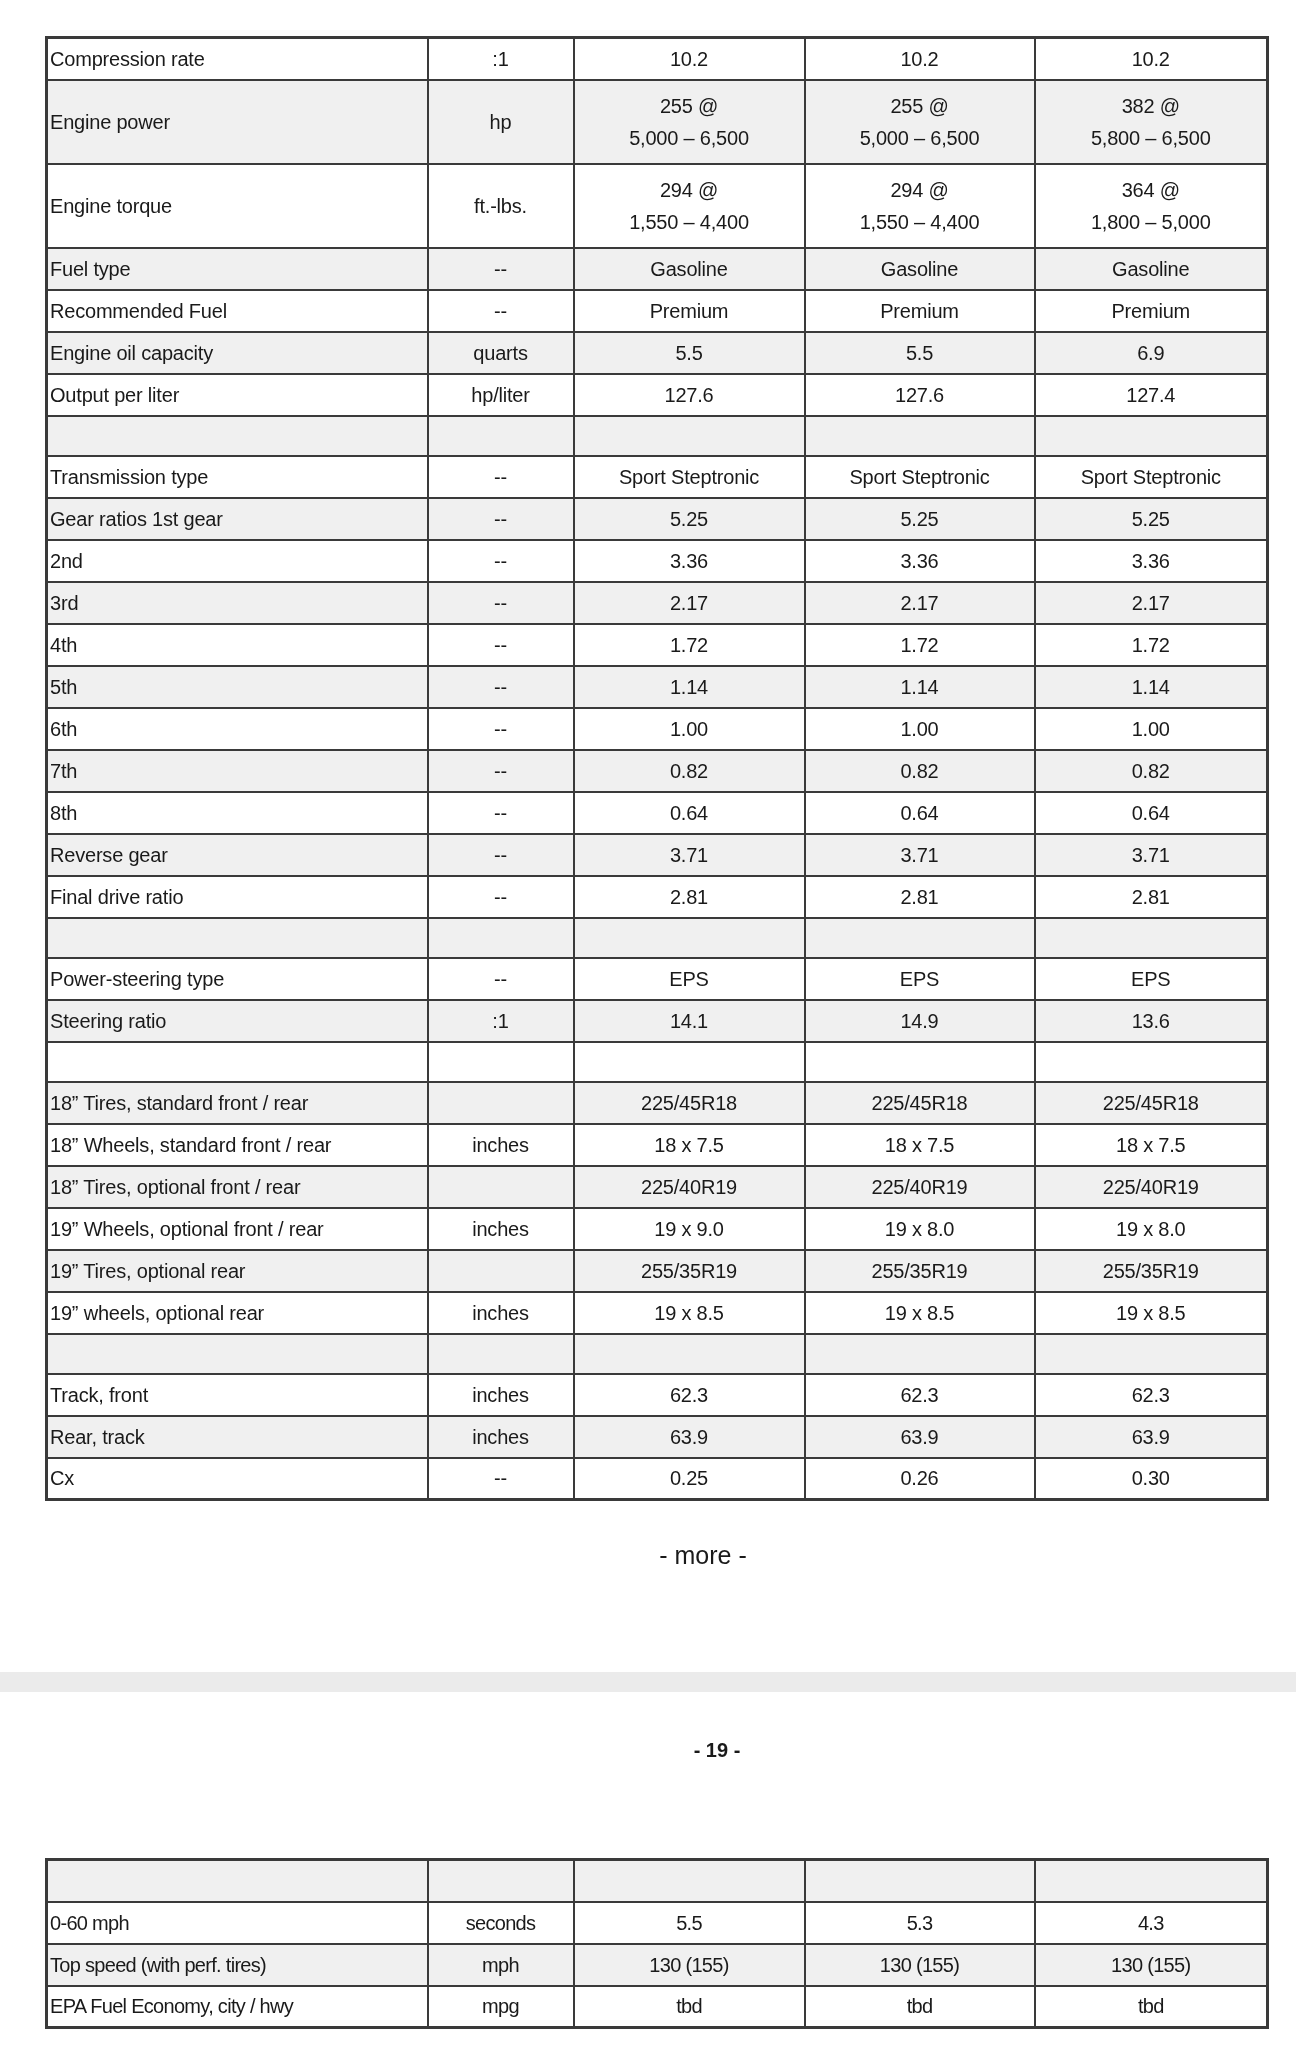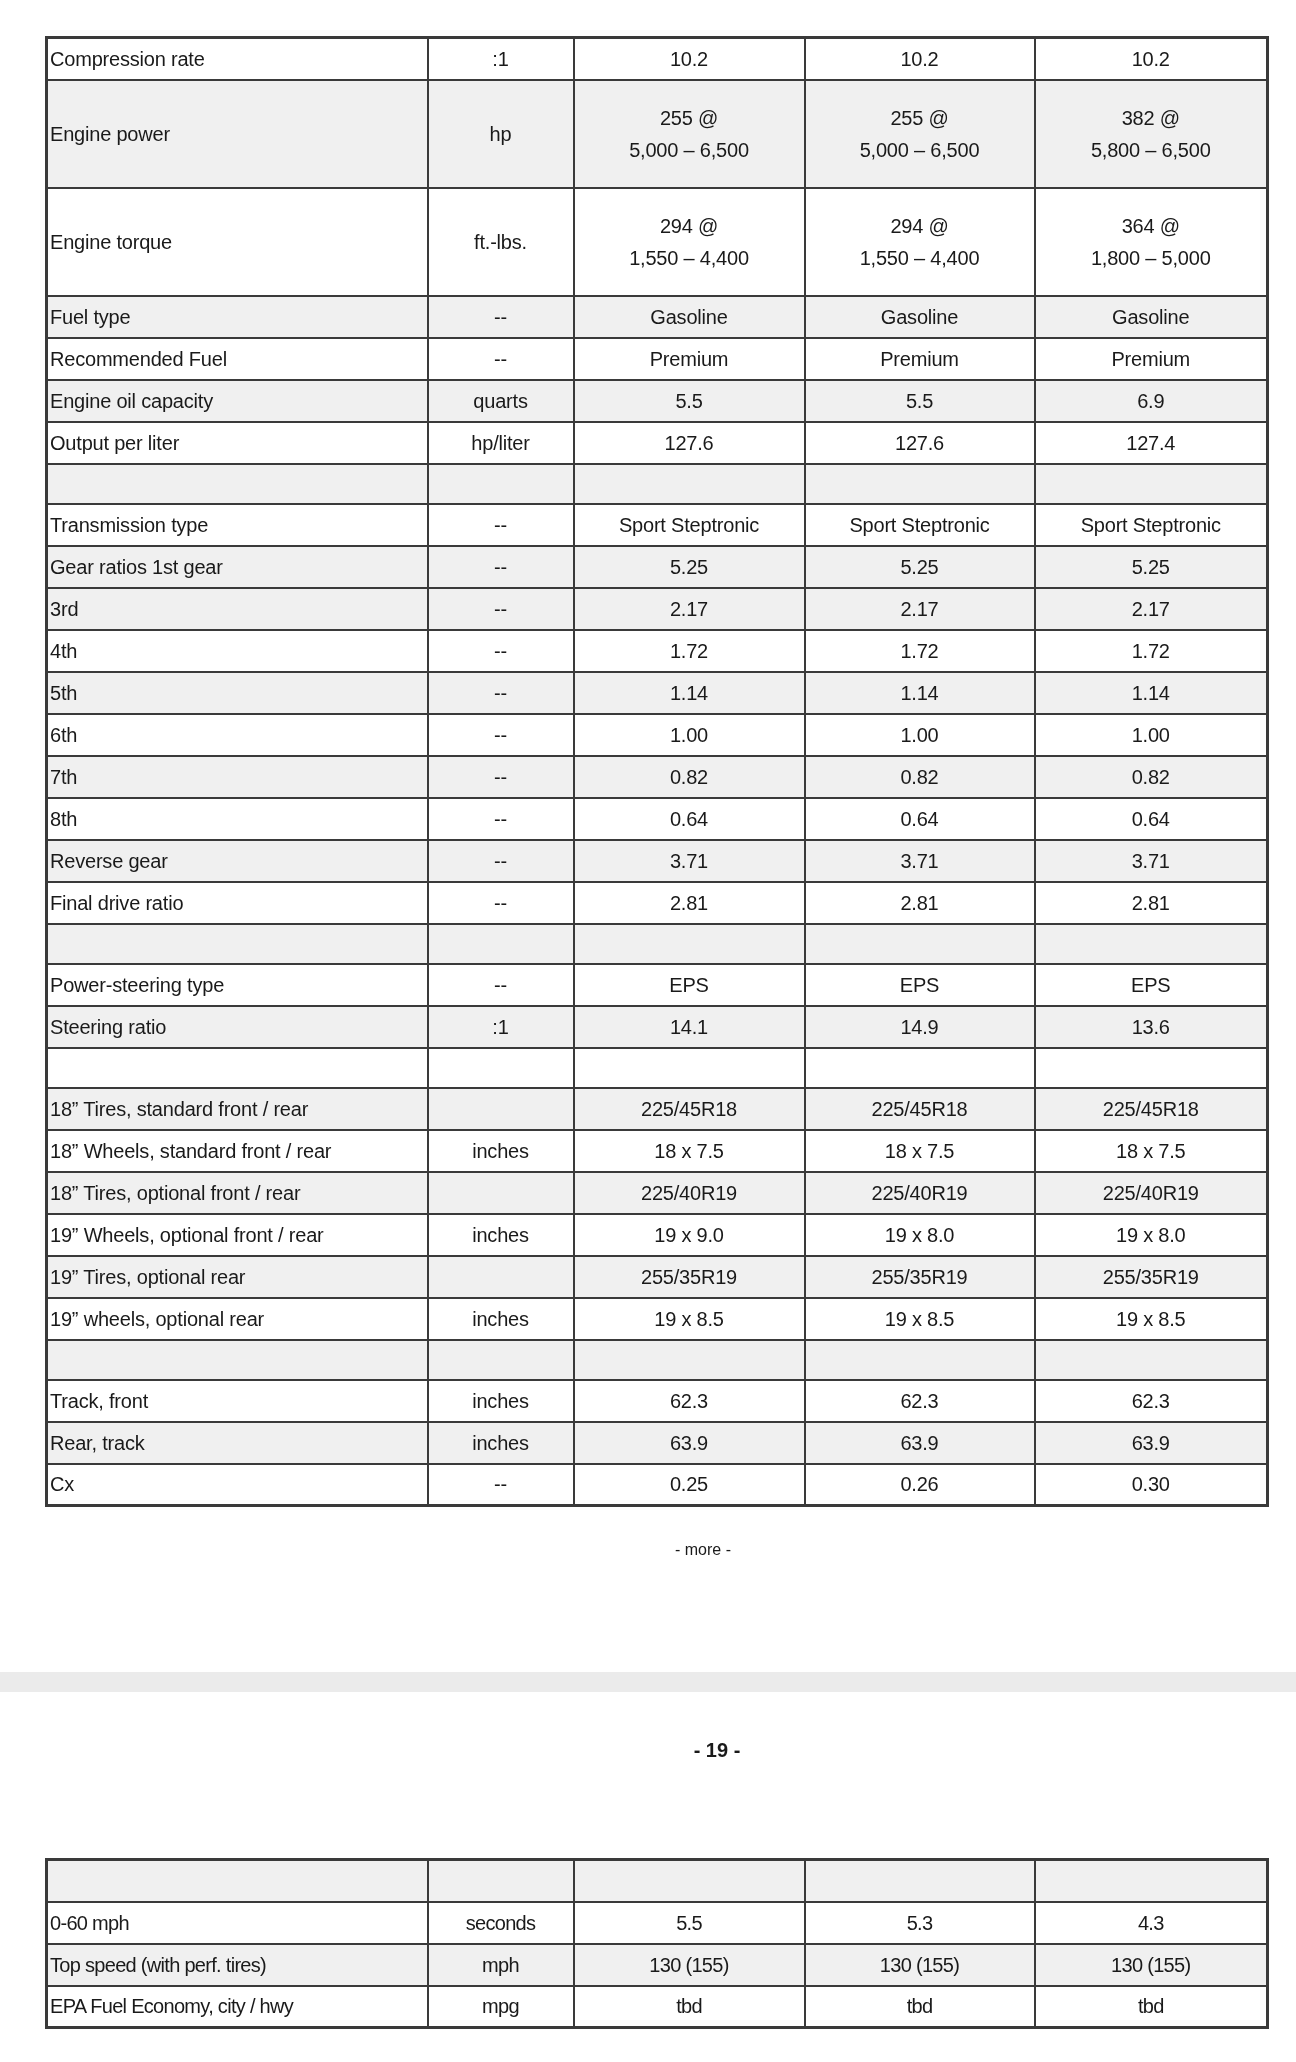--- a/index.html
+++ b/index.html
@@ -26,29 +26,29 @@
   .spec-table td{
     border:2px solid var(--border);
     font-size:20px;line-height:24px;
     vertical-align:middle;padding:0;
     letter-spacing:-0.2px;
     overflow:hidden;white-space:pre-line;
   }
   .spec-table td.label{text-align:left;padding-left:2px;}
   .spec-table td.unit,.spec-table td.value{text-align:center;}
   .spec-table tr{height:42px;}
-  .spec-table tr.tall{height:108px;}
+  .spec-table tr.tall{height:84px;}
   .spec-table tr.tall td{line-height:32px;}
   .spec-table tr.spacer{height:40px;}
   .spec-table tr.shaded td{background:var(--shade);}
   .table2 td{letter-spacing:-0.7px;}
   .more-marker{
     position:absolute;top:1541px;left:703px;
     transform:translateX(-50%);
-    font-size:16px;white-space:nowrap;
+    font-size:25px;white-space:nowrap;
   }
   .page-number{
     position:absolute;top:1739px;left:717px;
     transform:translateX(-50%);
     font-size:20px;white-space:nowrap;font-weight:bold;
   }
   .page-band{
     position:absolute;top:1672px;left:0;
     width:1296px;height:20px;
     background:var(--band);
@@ -137,20 +137,27 @@
           <td class="value">Sport Steptronic</td>
           <td class="value">Sport Steptronic</td>
         </tr>
         <tr class="shaded">
           <td class="label">Gear ratios 1st gear</td>
           <td class="unit">--</td>
           <td class="value">5.25</td>
           <td class="value">5.25</td>
           <td class="value">5.25</td>
         </tr>
+        <tr>
+          <td class="label">2nd</td>
+          <td class="unit">--</td>
+          <td class="value">3.36</td>
+          <td class="value">3.36</td>
+          <td class="value">3.36</td>
+        </tr>
         <tr class="shaded">
           <td class="label">3rd</td>
           <td class="unit">--</td>
           <td class="value">2.17</td>
           <td class="value">2.17</td>
           <td class="value">2.17</td>
         </tr>
         <tr>
           <td class="label">4th</td>
           <td class="unit">--</td>

